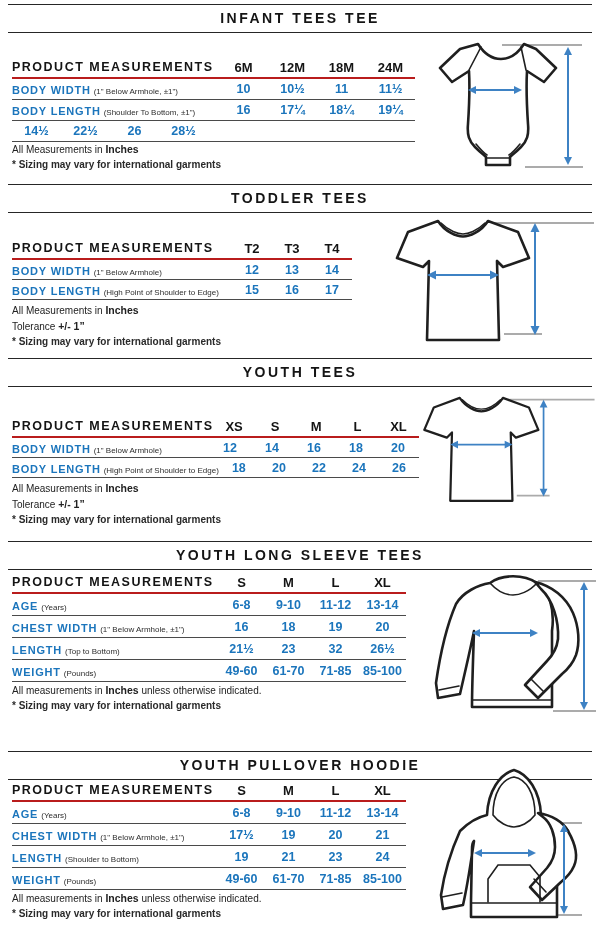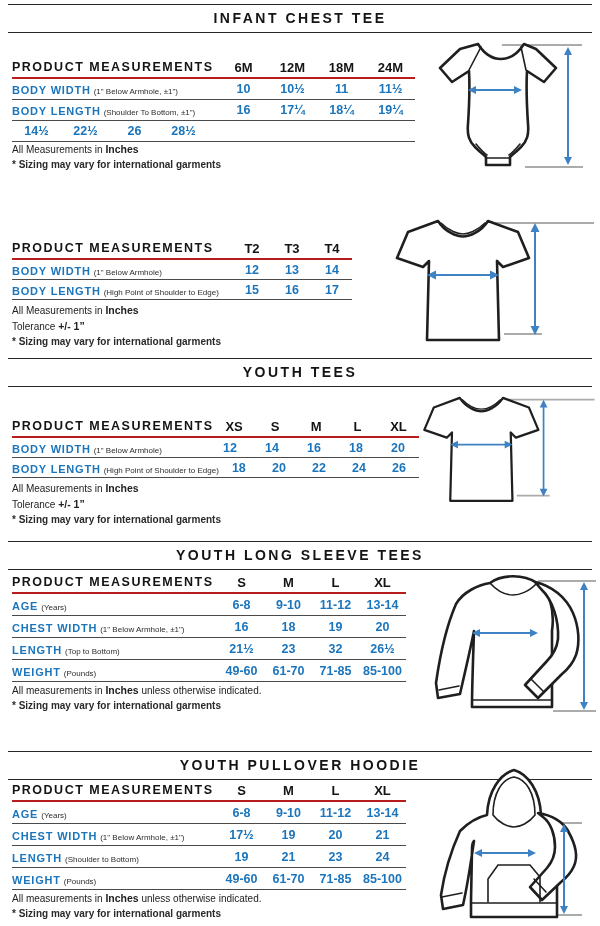--- a/index.html
+++ b/index.html
@@ -59,21 +59,21 @@
   .detail{stroke:#1f1f1f;stroke-width:1.6;fill:none;stroke-linecap:round;}
   .arrow-line{stroke:#3E82C4;stroke-width:2;}
   .arrow-head{fill:#3E82C4;}
   .ref-line{stroke:#ABABAB;stroke-width:2;}
 </style>
 </head>
 <body>
 
 <div class="section" id="sec1">
   <div class="band">
-    <span class="band-title">INFANT CHEST TEE</span>
+    <span class="band-title">INFANT TEES TEE</span>
   </div>
   <div class="table">
     <div class="thead">
       <span class="lbl">PRODUCT MEASUREMENTS</span>
       <span class="col">6M</span>
       <span class="col">12M</span>
       <span class="col">18M</span>
       <span class="col">24M</span>
     </div>
     <div class="trow">
@@ -115,20 +115,23 @@
       <polygon class="arrow-head" points="38,56 46,52 46,60"></polygon>
       <polygon class="arrow-head" points="92,56 84,52 84,60"></polygon>
       <line class="arrow-line" x1="138" y1="20" x2="138" y2="124"></line>
       <polygon class="arrow-head" points="138,13 134,21 142,21"></polygon>
       <polygon class="arrow-head" points="138,131 134,123 142,123"></polygon>
     </svg>
   </div>
 </div>
 
 <div class="section" id="sec2">
+  <div class="band">
+    <span class="band-title">TODDLER TEES</span>
+  </div>
   <div class="table">
     <div class="thead">
       <span class="lbl">PRODUCT MEASUREMENTS</span>
       <span class="col">T2</span>
       <span class="col">T3</span>
       <span class="col">T4</span>
     </div>
     <div class="trow">
       <span class="lbl"><span class="row-label">BODY WIDTH</span><span class="row-note">(1" Below Armhole)</span></span>
       <span class="val">12</span>

